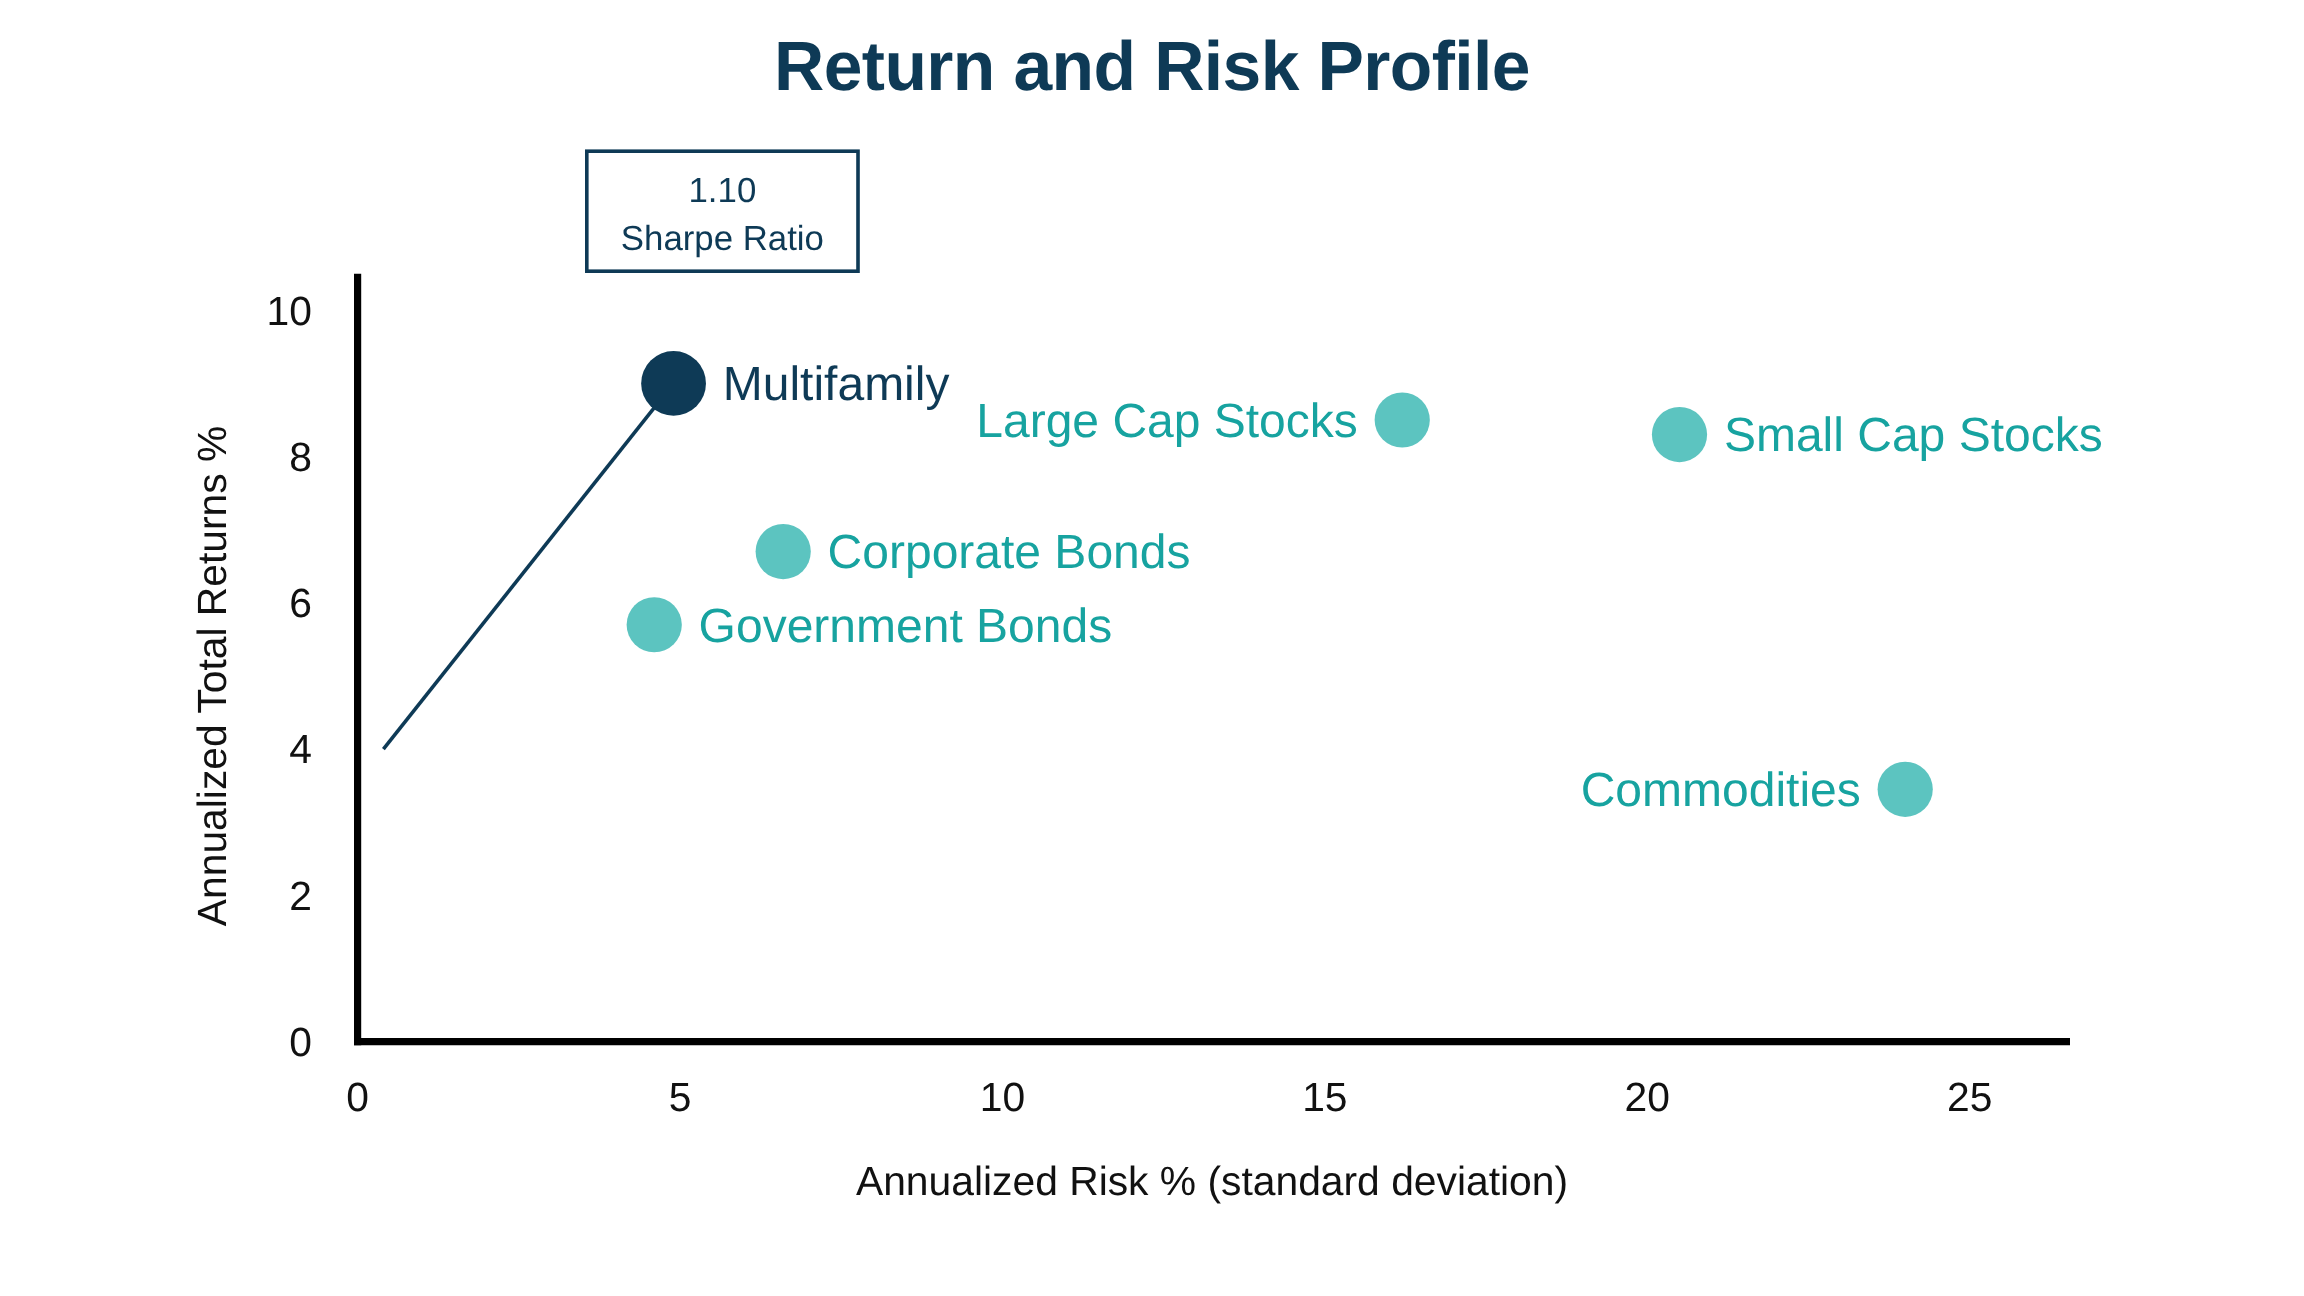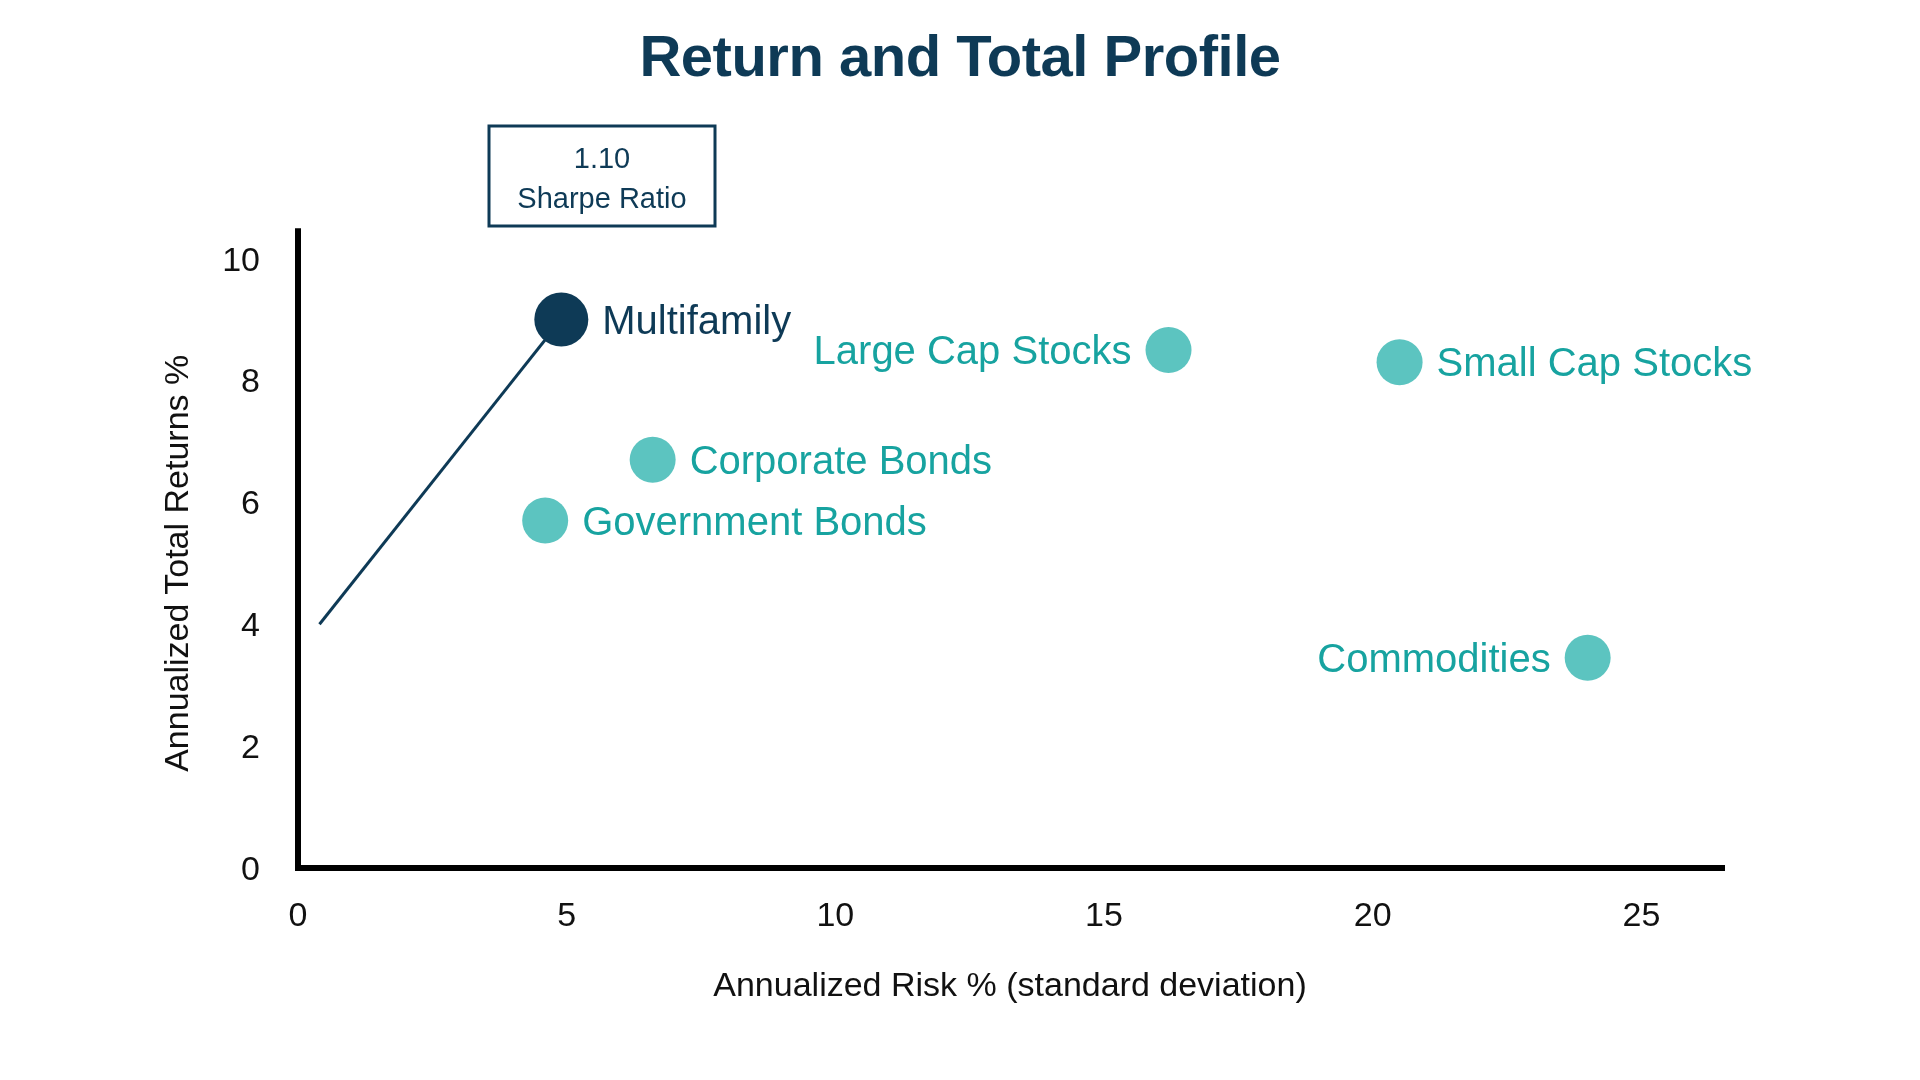--- a/index.html
+++ b/index.html
@@ -56,21 +56,21 @@
     font-family: "Liberation Sans", sans-serif;
     font-size: 29px;
     fill: #0E3A56;
   }
 </style>
 </head>
 <body>
 
 <div id="chart-root">
 
-  <div class="chart-title">Return and Total Profile</div>
+  <div class="chart-title">Return and Risk Profile</div>
 
   <svg class="plot" viewBox="0 0 1920 1080" xmlns="http://www.w3.org/2000/svg">
 
     <g id="y-ticks">
         <text class="tick-text" x="260" y="880" text-anchor="end">0</text>
         <text class="tick-text" x="260" y="758.1132075471698" text-anchor="end">2</text>
         <text class="tick-text" x="260" y="636.2264150943396" text-anchor="end">4</text>
         <text class="tick-text" x="260" y="514.3396226415094" text-anchor="end">6</text>
         <text class="tick-text" x="260" y="392.45283018867923" text-anchor="end">8</text>
         <text class="tick-text" x="260" y="270.566037735849" text-anchor="end">10</text>

